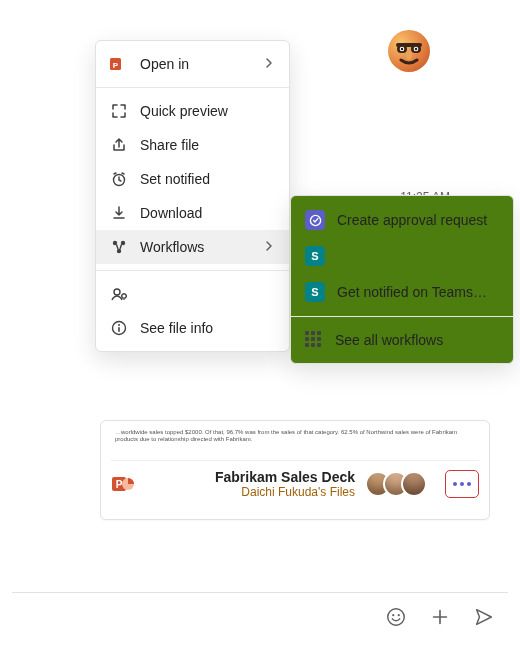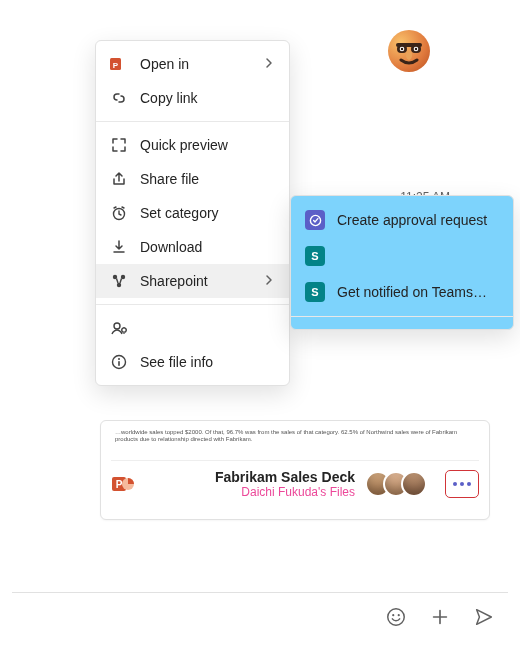--- a/index.html
+++ b/index.html
@@ -56,21 +56,21 @@
   }
   .file-row {
     display:flex;
     align-items:center;
     gap:10px;
     padding-top:8px;
   }
   .file-row .ppt-icon { width:24px; height:24px; flex:0 0 auto; }
   .file-meta { flex:1; min-width:0;text-align:right; }
   .file-title { font-weight:600; font-size:14px; }
-  .file-sub { font-size:12px; color:#ec4899; }
+  .file-sub { font-size:12px; color:#a16207; }
   .faces { display:flex; }
   .face {
     width:26px; height:26px; border-radius:50%;
     background: linear-gradient(#c8a078,#a67850);
     border:2px solid #fff;
     margin-left:-8px;
     box-shadow: inset 0 -6px 8px rgba(0,0,0,.25);
   }
   .face:first-child { margin-left:0; }
   .more-btn {
@@ -107,21 +107,21 @@
   .menu-item.active { background:#f0f0f0; }
   .menu-sep { height:1px; background:#e8e8e8; margin:6px 0; }
   .mi-icon { width:18px; height:18px; flex:0 0 auto; display:flex; align-items:center; justify-content:center; }
   .mi-icon svg { width:18px; height:18px; }
   .chevron { margin-left:auto; color:#616161; }
   
   .submenu {
     position:absolute;
     left:290px; top:195px;
     width:224px;
-    background:#7dd3fc;
+    background:#4d7c0f;
     border:1px solid #e1e1e1;
     border-radius:6px;
     box-shadow:0 8px 24px rgba(0,0,0,.12);
     padding:6px 0;
     z-index:11;
   }
   .sm-icon {
     width:20px; height:20px; flex:0 0 auto;
     border-radius:4px;
     display:flex; align-items:center; justify-content:center;
@@ -221,28 +221,20 @@
             <text x="5.5" y="12.5" font-size="8" font-weight="700" text-anchor="middle" fill="#fff">P</text>
           </svg>
       </span>
       <span>Open in</span>
       <span class="chevron">
         <svg width="12" height="12" viewBox="0 0 12 12">
             <path d="M4 2l4 4-4 4" stroke="#616161" stroke-width="1.5" fill="none" stroke-linecap="round" stroke-linejoin="round"></path>
           </svg>
       </span>
     </div>
-    <div class="menu-item">
-      <span class="mi-icon">
-        <svg viewBox="0 0 18 18">
-            <path d="M7 11a3 3 0 010-6h2M11 7a3 3 0 010 6H9" stroke="#424242" stroke-width="1.5" fill="none" stroke-linecap="round"></path>
-          </svg>
-      </span>
-      <span>Copy link</span>
-    </div>
 
     <div class="menu-sep"></div>
 
     <div class="menu-item">
       <span class="mi-icon">
         <svg viewBox="0 0 18 18">
             <path d="M3 7V3h4M15 11v4h-4M11 3h4v4M7 15H3v-4" stroke="#424242" stroke-width="1.5" fill="none" stroke-linecap="round" stroke-linejoin="round"></path>
           </svg>
       </span>
       <span>Quick preview</span>
@@ -255,40 +247,40 @@
       </span>
       <span>Share file</span>
     </div>
     <div class="menu-item">
       <span class="mi-icon">
         <svg viewBox="0 0 18 18">
             <circle cx="9" cy="10" r="5.5" stroke="#424242" stroke-width="1.4" fill="none"></circle>
             <path d="M9 7v3l2 1M4 4l2-1M14 4l-2-1" stroke="#424242" stroke-width="1.4" fill="none" stroke-linecap="round"></path>
           </svg>
       </span>
-      <span>Set category</span>
+      <span>Set notified</span>
     </div>
     <div class="menu-item">
       <span class="mi-icon">
         <svg viewBox="0 0 18 18">
             <path d="M9 3v8M6 8l3 3 3-3M4 14h10" stroke="#424242" stroke-width="1.5" fill="none" stroke-linecap="round" stroke-linejoin="round"></path>
           </svg>
       </span>
       <span>Download</span>
     </div>
     <div class="menu-item active">
       <span class="mi-icon">
         <svg viewBox="0 0 18 18">
             <circle cx="5" cy="5" r="2.2" fill="#424242"></circle>
             <circle cx="13" cy="5" r="2.2" fill="#424242"></circle>
             <circle cx="9" cy="13" r="2.2" fill="#424242"></circle>
             <path d="M6.5 6.5L8 11M11.5 6.5L10 11" stroke="#424242" stroke-width="1.4"></path>
           </svg>
       </span>
-      <span>Sharepoint</span>
+      <span>Workflows</span>
       <span class="chevron">
         <svg width="12" height="12" viewBox="0 0 12 12">
             <path d="M4 2l4 4-4 4" stroke="#616161" stroke-width="1.5" fill="none" stroke-linecap="round" stroke-linejoin="round"></path>
           </svg>
       </span>
     </div>
 
     <div class="menu-sep"></div>
 
     <div class="menu-item">
@@ -326,20 +318,34 @@
     <div class="submenu-item">
       <span class="sm-icon ic-sharepoint">S</span>
     </div>
     <div class="submenu-item">
       <span class="sm-icon ic-sharepoint">S</span>
       <span>Get notified on Teams…</span>
     </div>
 
     <div class="menu-sep"></div>
 
+    <div class="submenu-item">
+      <span class="ic-grid">
+        <span></span>
+          <span></span>
+          <span></span>
+        <span></span>
+          <span></span>
+          <span></span>
+        <span></span>
+          <span></span>
+          <span></span>
+      </span>
+      <span>See all workflows</span>
+    </div>
   </div>
 
 </div>
 
 <div class="compose">
   <input class="compose-input" style="">
   <div class="compose-btn">
     <svg viewBox="0 0 24 24">
         <circle cx="12" cy="12" r="9" stroke="#616161" stroke-width="1.6" fill="none"></circle>
         <circle cx="9" cy="10" r="1.2" fill="#616161"></circle>

